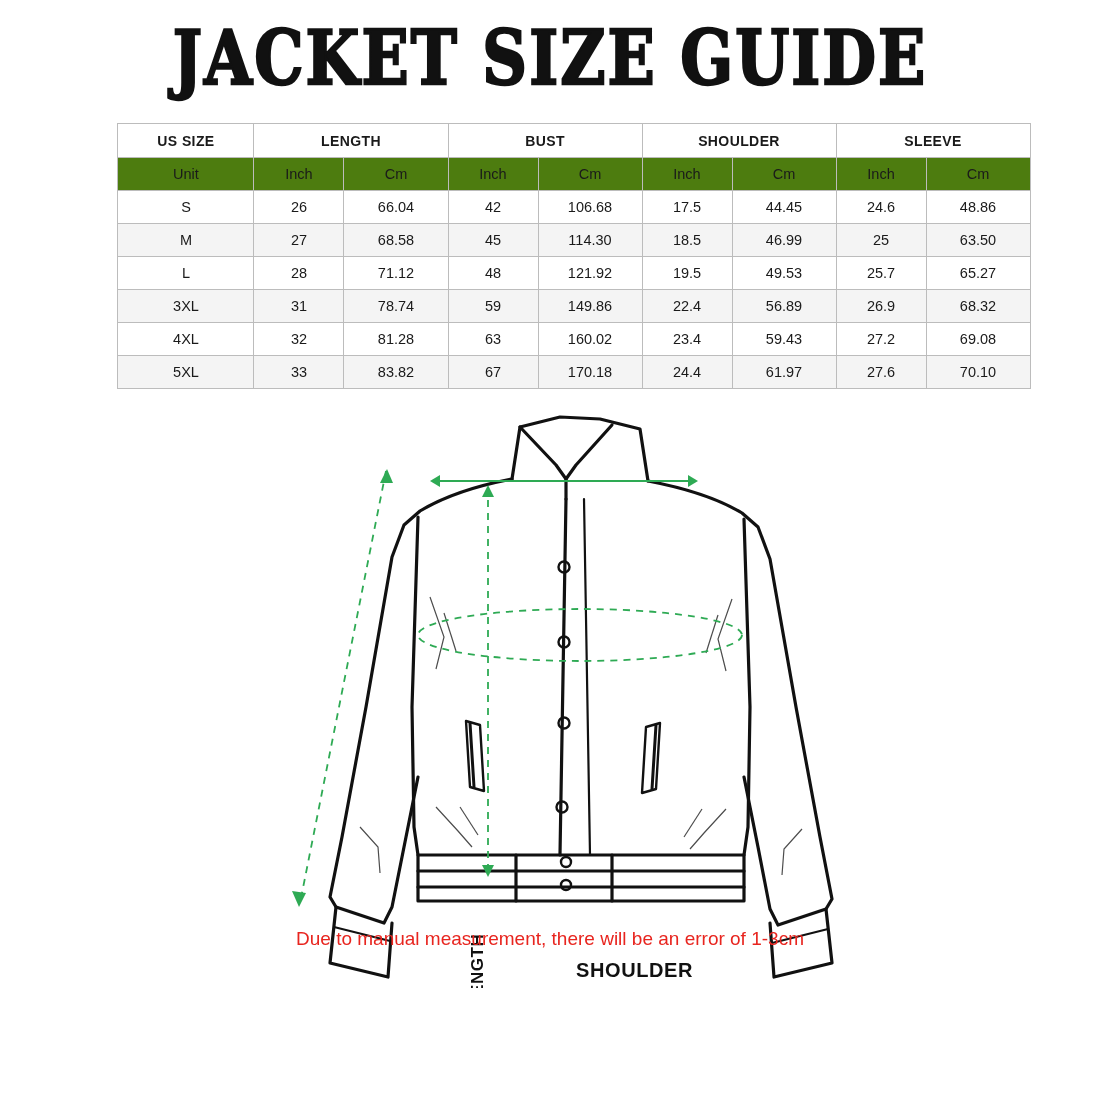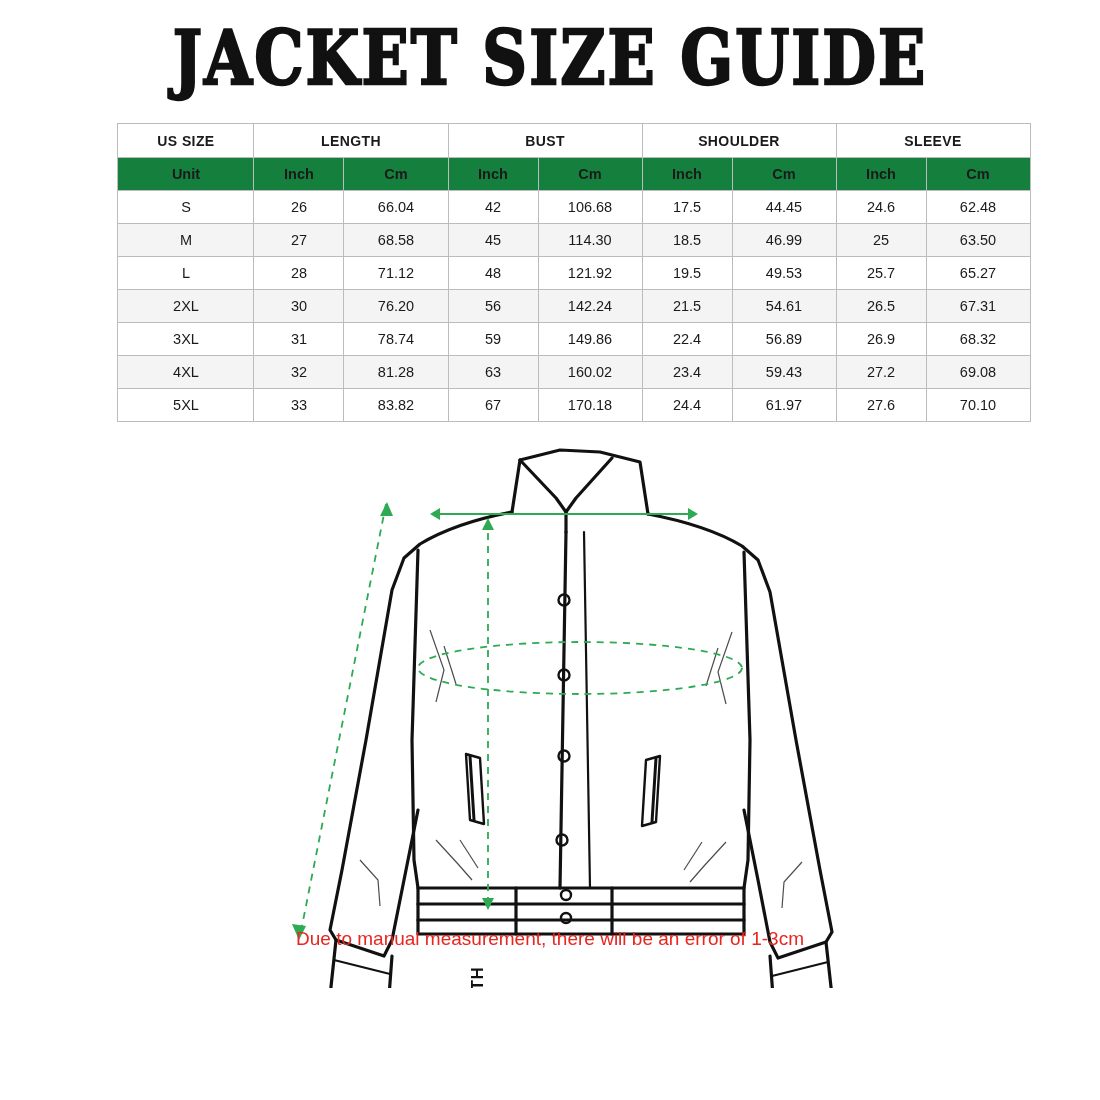--- a/index.html
+++ b/index.html
@@ -53,23 +53,23 @@
     font-weight: normal;
   }
   thead tr.group-row th {
     font-weight: bold;
     font-size: 14px;
     letter-spacing: .4px;
     height: 34px;
     background: #ffffff;
   }
   thead tr.unit-row td {
-    font-weight: bold;
+    font-weight: normal;
     font-size: 14.5px;
-    background: #15803d;
+    background: #4d7c0f;
   }
   tbody tr:nth-child(even) td { background: #f4f4f4; }
   tbody tr:nth-child(odd) td { background: #ffffff; }
   td.size-cell { font-weight: normal; }
   col.c-size { width: 136px; }
   col.c-in { width: 90px; }
   col.c-cm { width: 104px; }
 
   
   #illustration {
@@ -151,21 +151,21 @@
       <tbody id="table-body">
           <tr>
             <td class="size-cell">S</td>
             <td>26</td>
             <td>66.04</td>
             <td>42</td>
             <td>106.68</td>
             <td>17.5</td>
             <td>44.45</td>
             <td>24.6</td>
-            <td>62.48</td>
+            <td>48.86</td>
           </tr>
           <tr>
             <td class="size-cell">M</td>
             <td>27</td>
             <td>68.58</td>
             <td>45</td>
             <td>114.30</td>
             <td>18.5</td>
             <td>46.99</td>
             <td>25</td>
@@ -174,31 +174,20 @@
           <tr>
             <td class="size-cell">L</td>
             <td>28</td>
             <td>71.12</td>
             <td>48</td>
             <td>121.92</td>
             <td>19.5</td>
             <td>49.53</td>
             <td>25.7</td>
             <td>65.27</td>
-          </tr>
-          <tr>
-            <td class="size-cell">2XL</td>
-            <td>30</td>
-            <td>76.20</td>
-            <td>56</td>
-            <td>142.24</td>
-            <td>21.5</td>
-            <td>54.61</td>
-            <td>26.5</td>
-            <td>67.31</td>
           </tr>
           <tr>
             <td class="size-cell">3XL</td>
             <td>31</td>
             <td>78.74</td>
             <td>59</td>
             <td>149.86</td>
             <td>22.4</td>
             <td>56.89</td>
             <td>26.9</td>

